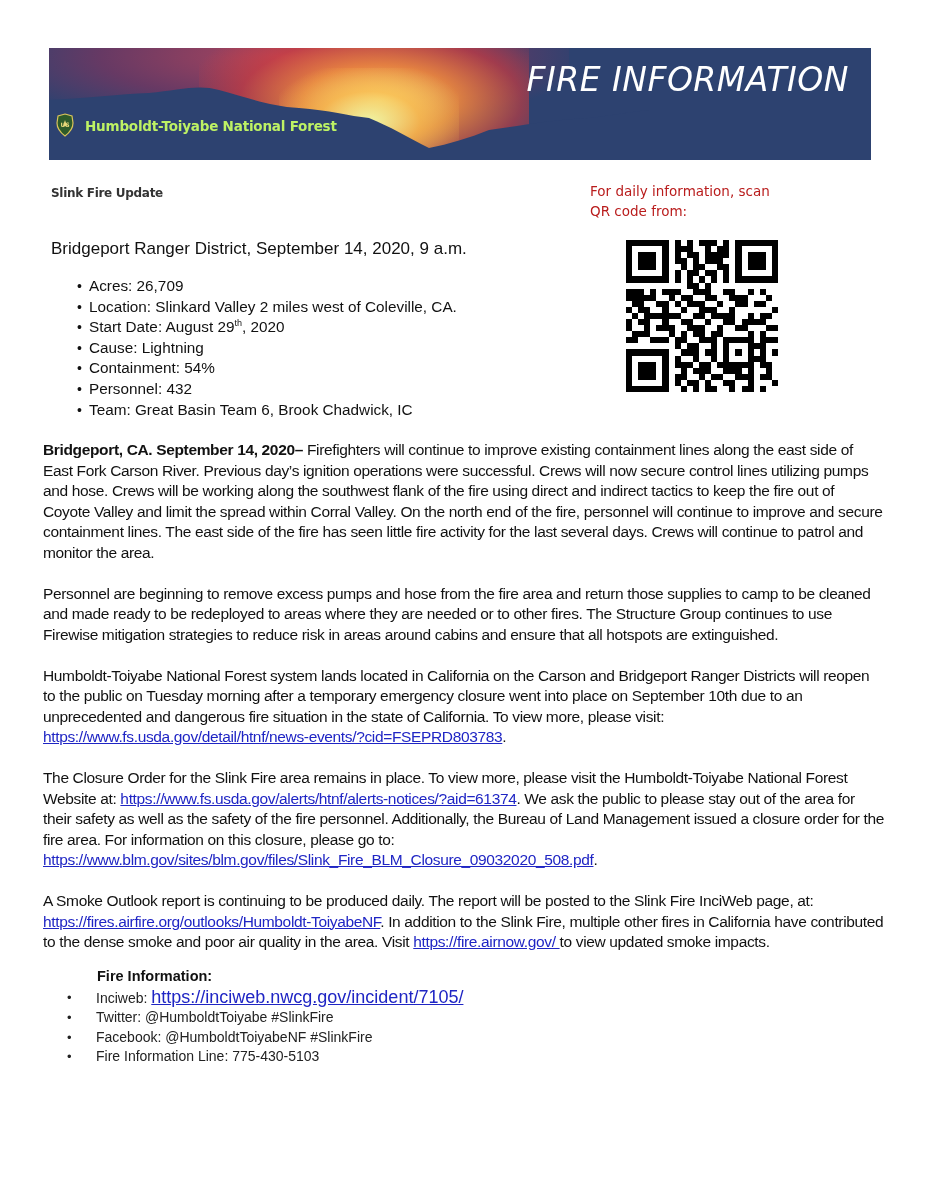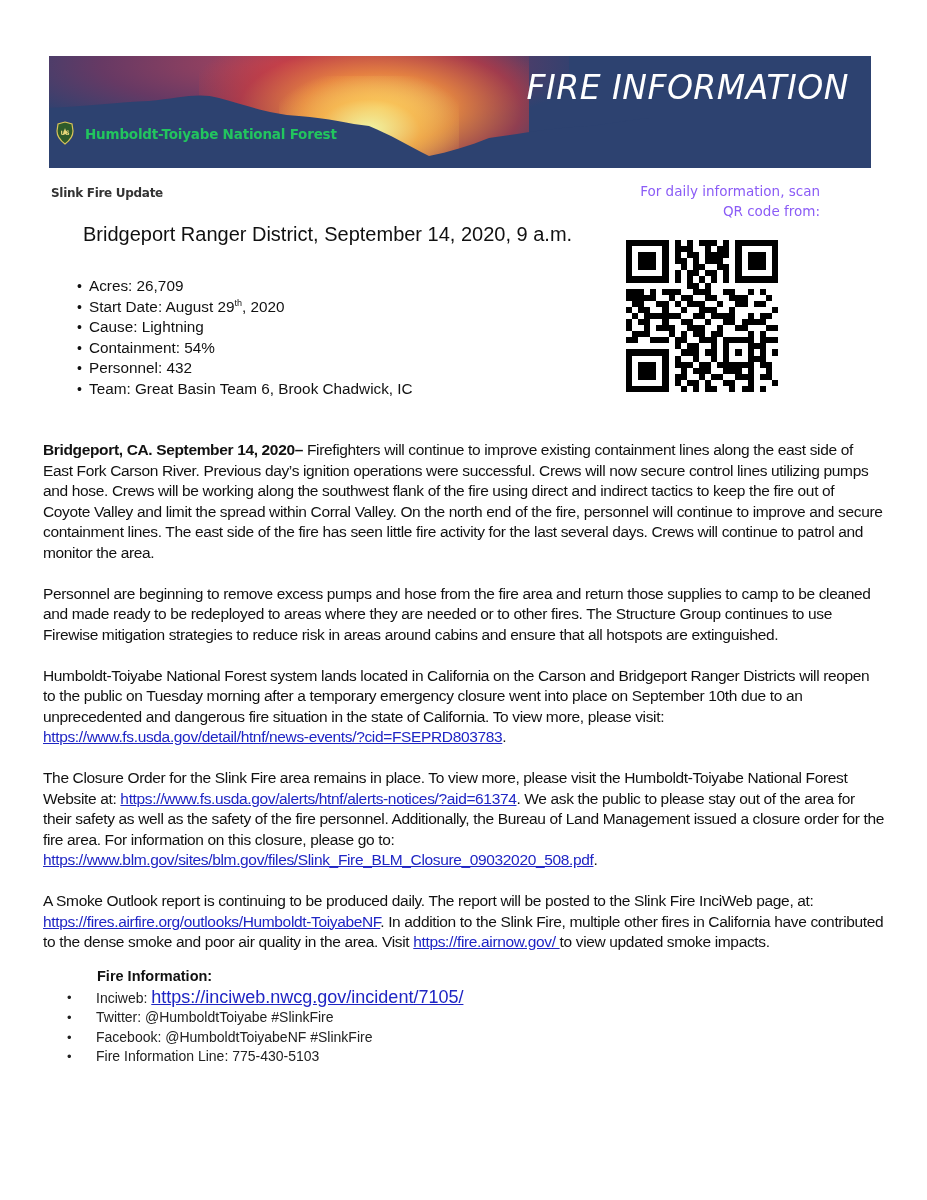--- a/index.html
+++ b/index.html
@@ -1,49 +1,49 @@
 <!DOCTYPE html>
 <html><head>
 <meta charset="utf-8">
 <style>
   html, body { margin: 0; padding: 0; background: #ffffff; }
   body { width: 927px; height: 1200px; position: relative; overflow: hidden;
          font-family: "Liberation Sans", sans-serif; color: #111; }
 
   
   .banner { position: absolute; left: 49px; top: 48px; width: 822px; height: 112px;
-            background: #2d4270; overflow: hidden; margin-top: 8px; }
+            background: #2d4270; overflow: hidden; }
   .banner .glow1 { position: absolute; left: 0; top: -40px; width: 520px; height: 120px;
             background: radial-gradient(ellipse at 45% 40%, rgba(196,70,90,0.85), rgba(150,50,90,0.55) 45%, rgba(45,66,112,0) 75%); }
   .banner .glow2 { position: absolute; left: 150px; top: -30px; width: 330px; height: 150px;
             background: radial-gradient(ellipse at 55% 55%, rgba(255,230,120,0.95), rgba(245,140,60,0.85) 30%, rgba(210,60,60,0.6) 55%, rgba(45,66,112,0) 78%); }
   .banner .glow3 { position: absolute; left: 230px; top: 20px; width: 180px; height: 90px;
             background: radial-gradient(ellipse at 50% 60%, rgba(240,250,170,0.95), rgba(250,190,80,0.7) 40%, rgba(45,66,112,0) 80%); }
   .banner svg.ridge { position: absolute; left: 0; top: 0; }
   .banner-title { position: absolute; right: 22px; top: 12px; color: #ffffff;
             font-family: "DejaVu Sans", sans-serif; font-style: italic; font-size: 33px;
             letter-spacing: 0.5px; }
-  .banner-org { position: absolute; left: 36px; top: 70px; color: #22c55e;
+  .banner-org { position: absolute; left: 36px; top: 70px; color: #bef264;
             font-family: "DejaVu Sans", sans-serif; font-weight: bold; font-size: 13.5px;
             letter-spacing: -0.2px; }
   .shield { position: absolute; left: 7px; top: 65px; width: 18px; height: 24px; }
 
   
   .title { position: absolute; left: 51px; top: 186px; font-size: 12px; font-weight: bold;
            color: #333; font-family: "DejaVu Sans", sans-serif; letter-spacing: -0.3px; }
-  .subtitle { position: absolute; left: 51px; top: 223px; font-size: 20px; margin-left: 32px; }
+  .subtitle { position: absolute; left: 51px; top: 239px; font-size: 17px; }
 
   .facts { position: absolute; left: 51px; top: 276px; margin: 0; padding: 0; list-style: none; }
   .facts li { position: relative; padding-left: 38px; font-size: 15.3px; line-height: 20.6px; }
   .facts li::before { content: "\2022"; position: absolute; left: 26px; top: 0; font-size: 14px; }
   .facts sup { font-size: 9px; vertical-align: 6px; line-height: 0; }
 
   
-  .qr-caption { position: absolute; left: 590px; top: 181px; width: 230px; text-align: right;
-           font-family: "DejaVu Sans", sans-serif; font-size: 13.5px; line-height: 20px; color: #8b5cf6; }
+  .qr-caption { position: absolute; left: 590px; top: 181px; width: 230px; text-align: left;
+           font-family: "DejaVu Sans", sans-serif; font-size: 13.5px; line-height: 20px; color: #b91c1c; }
   .qr { position: absolute; left: 626px; top: 240px; width: 152px; height: 152px; }
 
   
   .body { position: absolute; left: 43px; top: 440px; width: 842px; }
   .body p { margin: 0 0 20.5px 0; font-size: 15.5px; line-height: 20.5px; letter-spacing: -0.35px;
             font-family: "Liberation Sans", sans-serif; }
   .body p b { font-weight: bold; }
   a.lnk { color: #1f25c4; text-decoration: underline; }
 
   .fi-heading { position: absolute; left: 50px; top: 968px; font-size: 14.5px; font-weight: bold; margin-left: 47px; }
@@ -69,20 +69,21 @@
     <path d="M9,7 L11,13 L7,13 Z" fill="#e7d77a"></path>
   </svg>
   <div class="banner-org">Humboldt-Toiyabe National Forest</div>
 </div>
 
 <div class="title">Slink Fire Update</div>
 <div class="subtitle">Bridgeport Ranger District, September 14, 2020, 9 a.m.</div>
 
 <ul class="facts">
   <li><span>Acres</span>: <span>26,709</span></li>
+  <li><span>Location</span>: <span>Slinkard Valley 2 miles west of Coleville, CA.</span></li>
   <li><span>Start Date</span>: <span>August 29</span><sup>th</sup><span>, 2020</span></li>
   <li><span>Cause</span>: <span>Lightning</span></li>
   <li><span>Containment</span>: <span>54%</span></li>
   <li><span>Personnel</span>: <span>432</span></li>
   <li><span>Team</span>: <span>Great Basin Team 6, Brook Chadwick, IC</span></li>
 </ul>
 
 <div class="qr-caption">
   <div>For daily information, scan</div>
   <div>QR code from:</div>

